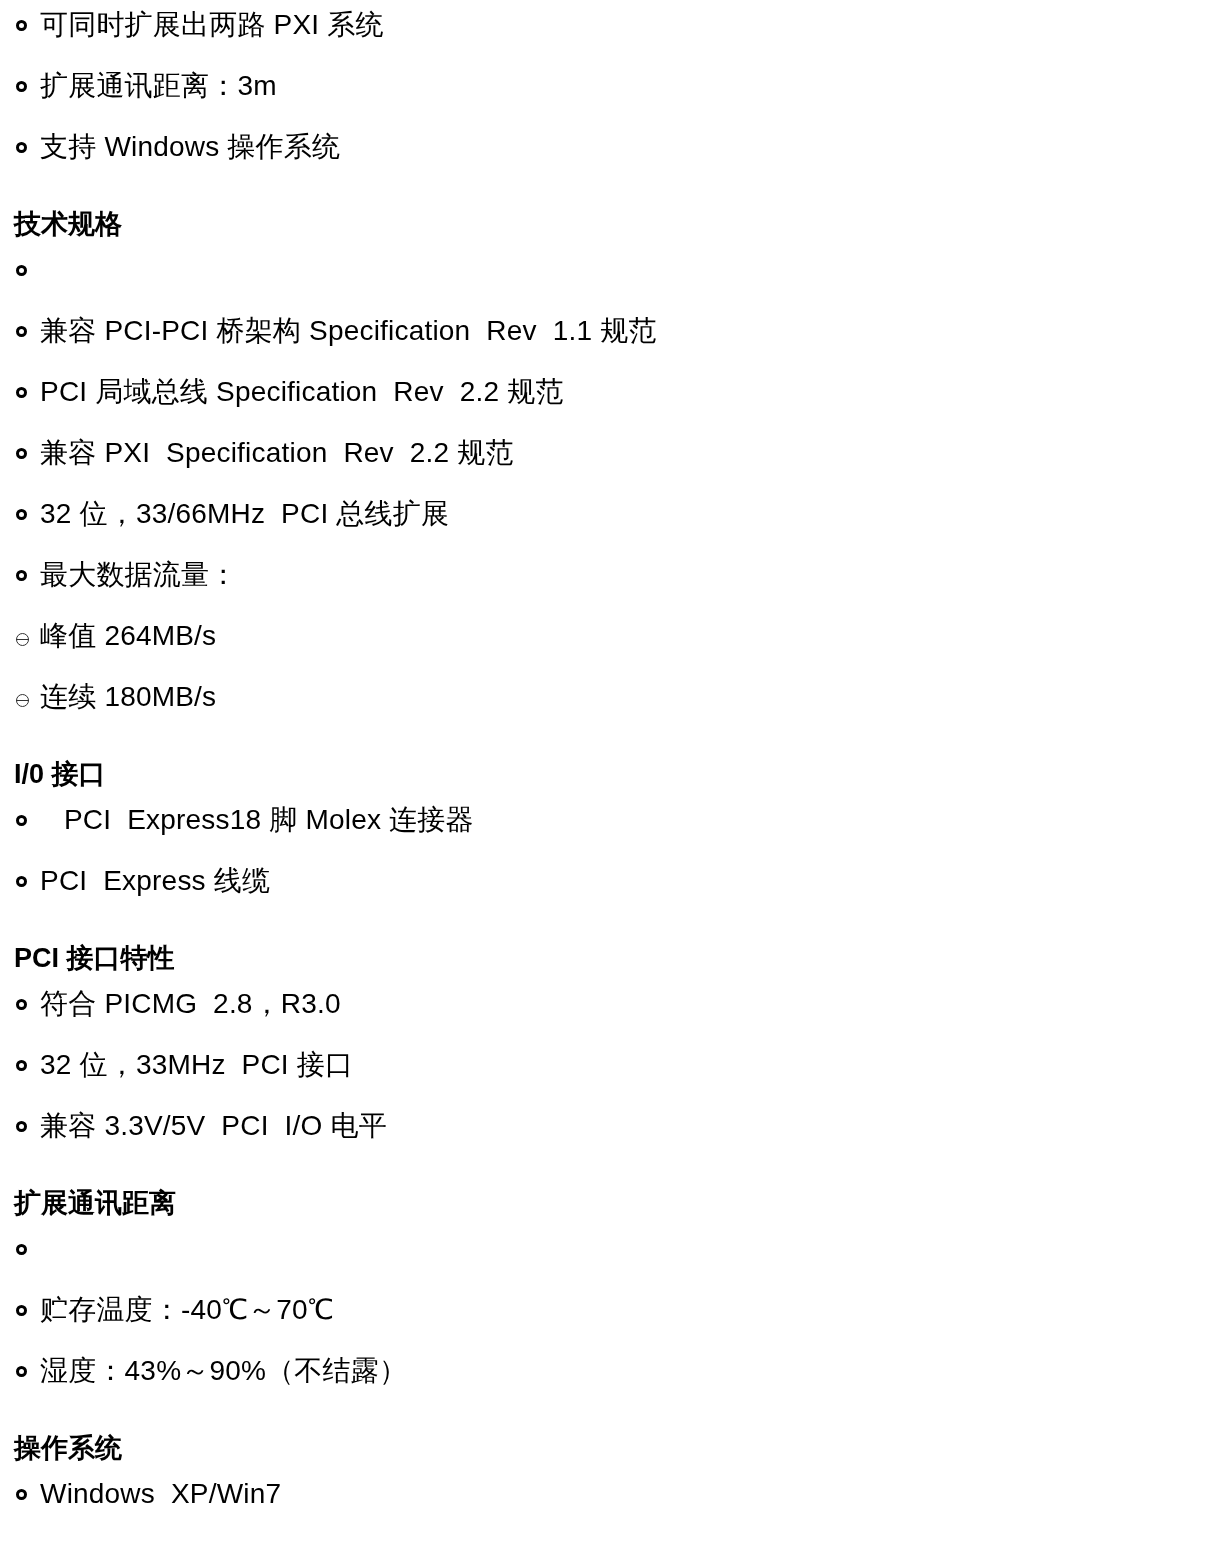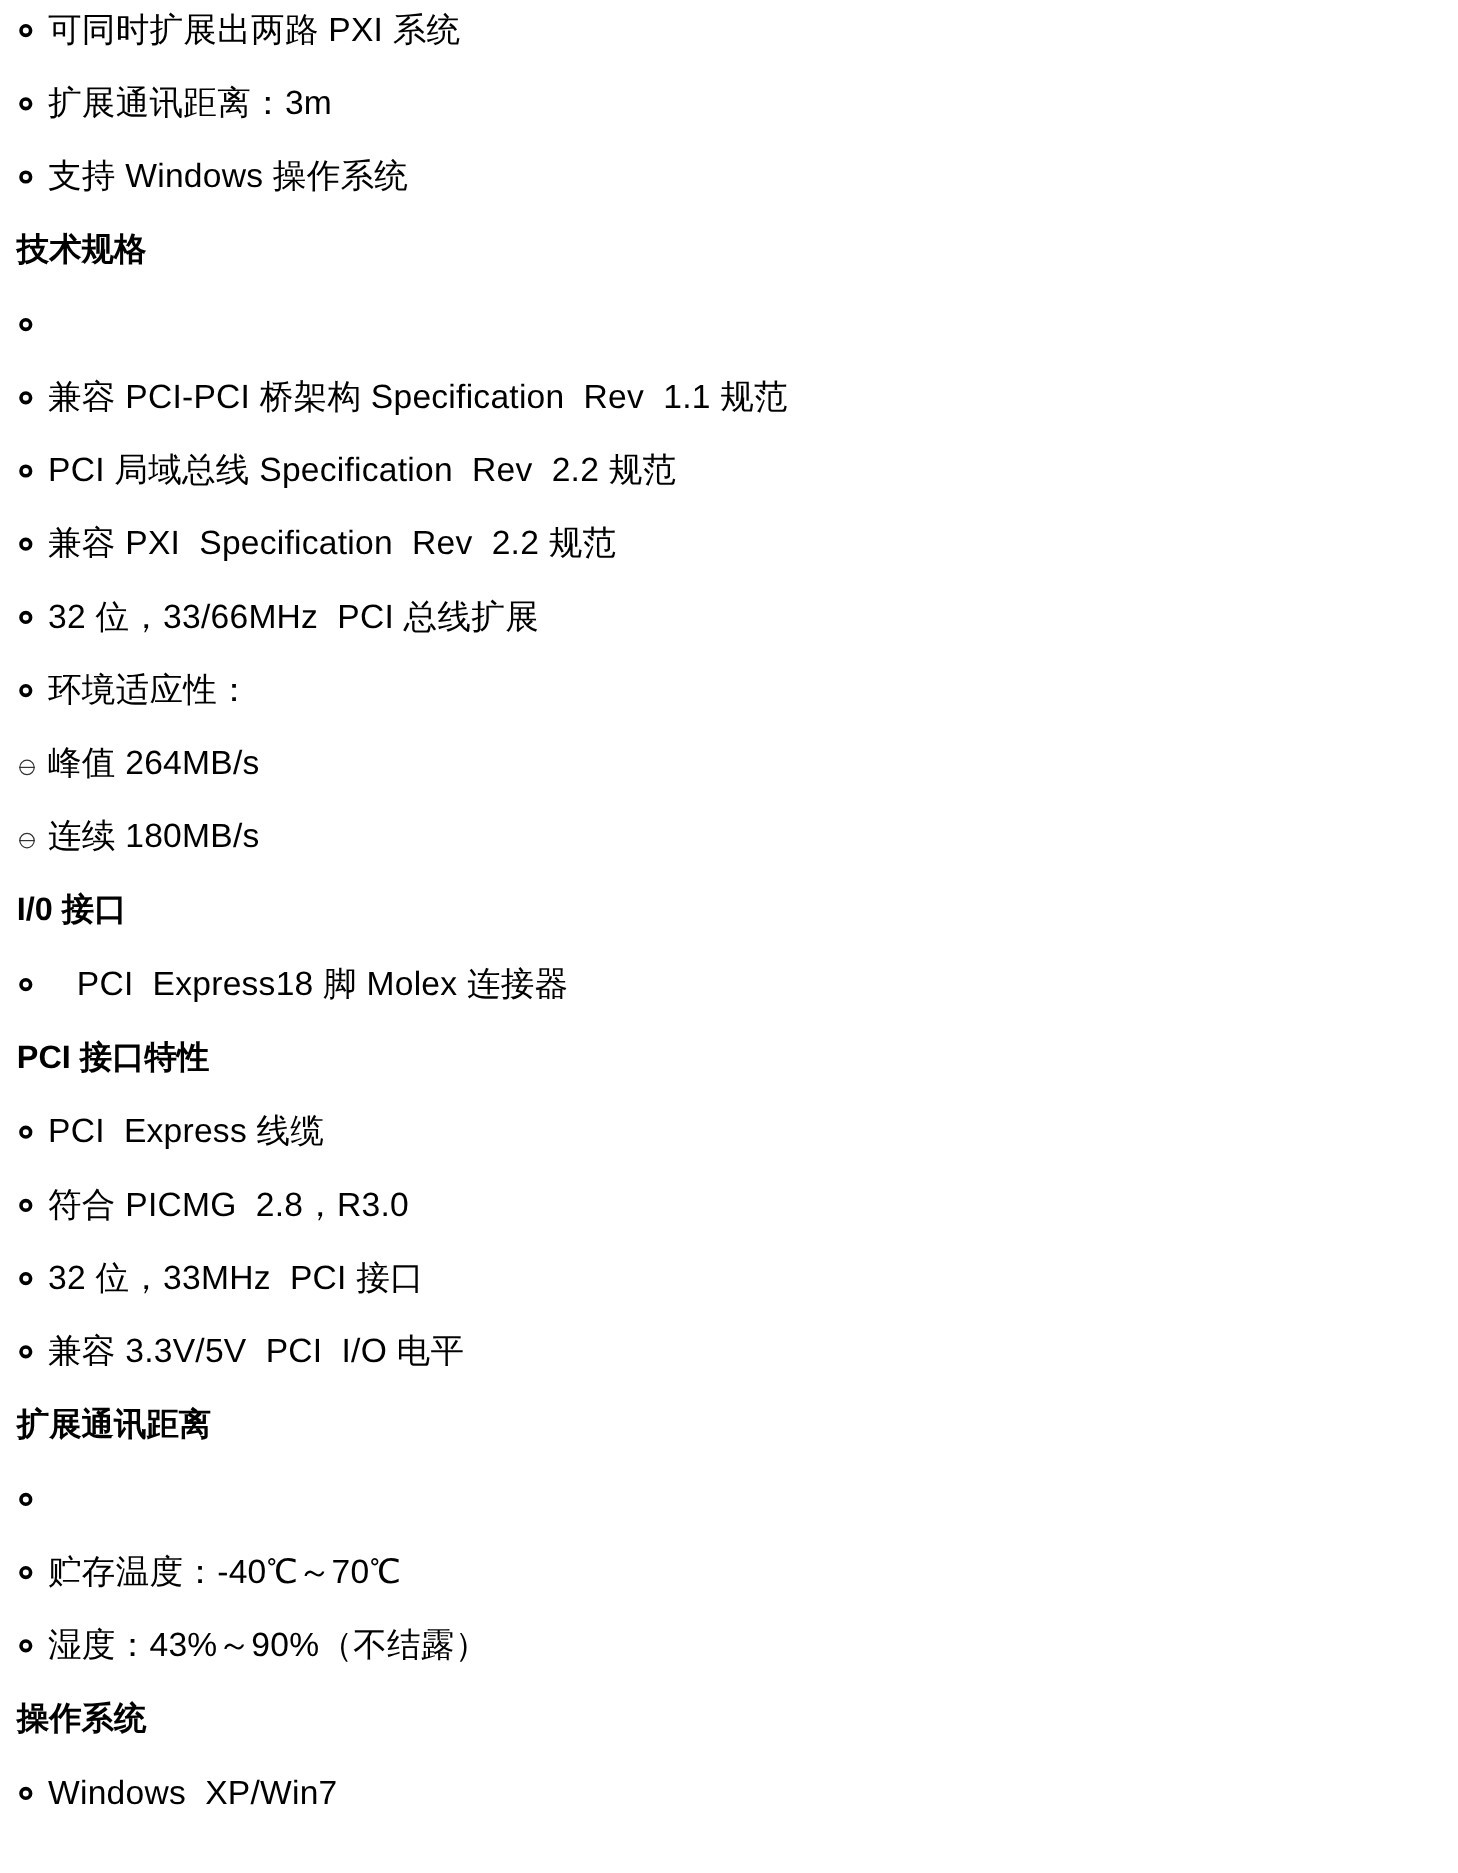--- a/index.html
+++ b/index.html
@@ -85,20 +85,21 @@
     line-height: 42px;
     letter-spacing: 0.2px;
     white-space: pre;
   }
   .heading {
     font-size: 27px;
     line-height: 42px;
     font-weight: bold;
     padding-left: 0px;
     white-space: pre;
+    margin-top: 16px;
   }
 </style>
 </head>
 <body>
 
 <div class="page">
 
   <div class="line bullet-line">
     <span class="ring"></span>
     <span class="txt">可同时扩展出两路 PXI 系统</span>
@@ -137,21 +138,21 @@
     <span class="txt">兼容 PXI  Specification  Rev  2.2 规范</span>
   </div>
 
   <div class="line bullet-line">
     <span class="ring"></span>
     <span class="txt">32 位，33/66MHz  PCI 总线扩展</span>
   </div>
 
   <div class="line bullet-line">
     <span class="ring"></span>
-    <span class="txt">环境适应性：</span>
+    <span class="txt">最大数据流量：</span>
   </div>
 
   <div class="line bullet-line">
     <span class="crossring"></span>
     <span class="txt">峰值 264MB/s</span>
   </div>
 
   <div class="line bullet-line">
     <span class="crossring"></span>
     <span class="txt">连续 180MB/s</span>
@@ -159,31 +160,31 @@
 
   <div class="line heading-line">
     <span class="heading">I/0 接口</span>
   </div>
 
   <div class="line bullet-line">
     <span class="ring"></span>
     <span class="txt">   PCI  Express18 脚 Molex 连接器</span>
   </div>
 
+  <div class="line bullet-line">
+    <span class="ring"></span>
+    <span class="txt">PCI  Express 线缆</span>
+  </div>
+
   <div class="line heading-line">
     <span class="heading">PCI 接口特性</span>
   </div>
 
   <div class="line bullet-line">
     <span class="ring"></span>
-    <span class="txt">PCI  Express 线缆</span>
-  </div>
-
-  <div class="line bullet-line">
-    <span class="ring"></span>
     <span class="txt">符合 PICMG  2.8，R3.0</span>
   </div>
 
   <div class="line bullet-line">
     <span class="ring"></span>
     <span class="txt">32 位，33MHz  PCI 接口</span>
   </div>
 
   <div class="line bullet-line">
     <span class="ring"></span>

